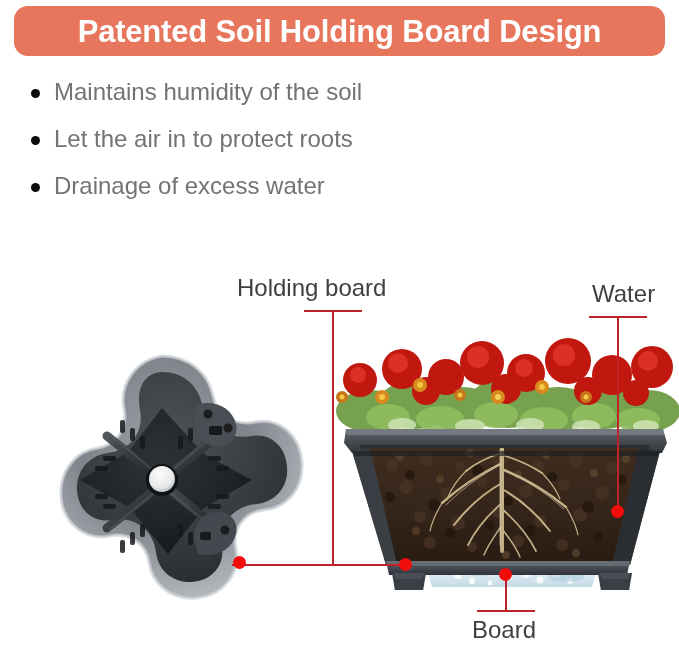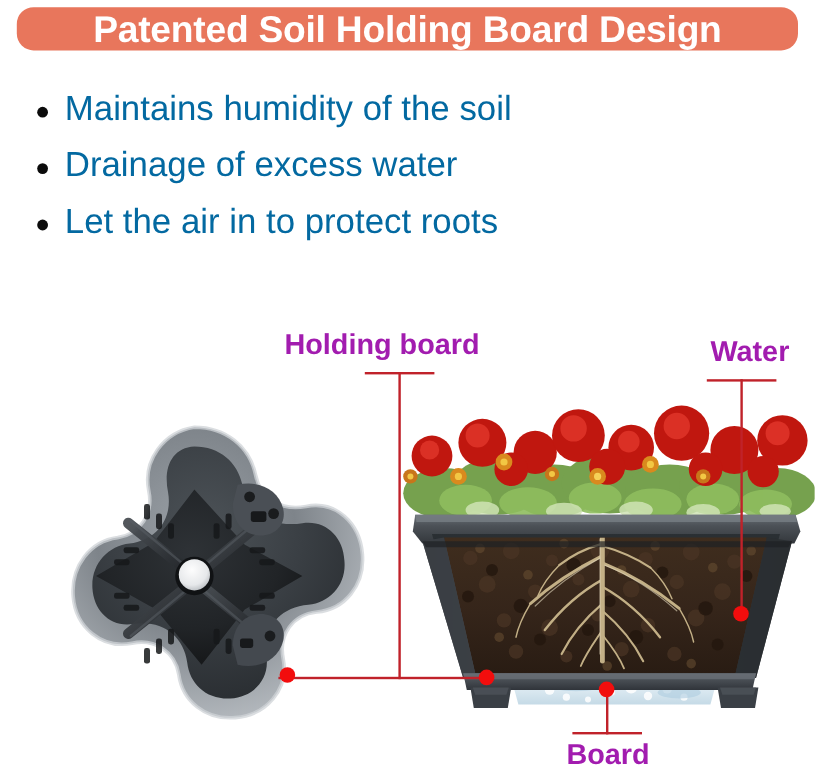--- a/index.html
+++ b/index.html
@@ -15,21 +15,21 @@
     font-family: "Liberation Sans", sans-serif;
     -webkit-font-smoothing: antialiased;
   }
 
   
   #header-banner {
     position: absolute;
     left: 14px;
     top: 6px;
     width: 651px;
-    height: 36px;
+    height: 50px;
     background: #E8765C;
     border-radius: 14px;
     box-sizing: border-box;
     display: flex;
     align-items: center;
     justify-content: center;
   }
   #header-title {
     color: #FFFFFF;
     font-size: 31px;
@@ -46,23 +46,23 @@
     left: 20px;
     top: 68px;
     width: 560px;
     margin: 0;
     padding: 0;
     list-style: none;
   }
   #feature-list li {
     position: relative;
     padding-left: 34px;
-    font-size: 29px;
+    font-size: 24px;
     line-height: 47px;
-    color: #0369a1;
+    color: #737373;
     white-space: nowrap;
     font-family: "Liberation Sans", sans-serif;
   }
   #feature-list li .bullet-dot {
     position: absolute;
     left: 11px;
     top: 21px;
     width: 9px;
     height: 9px;
     border-radius: 50%;
@@ -75,22 +75,22 @@
     left: 0;
     top: 230px;
     width: 679px;
     height: 421px;
   }
 
   
   .diagram-label {
     position: absolute;
     font-size: 24px;
-    font-weight: bold;
-    color: #a21caf;
+    font-weight: normal;
+    color: #404040;
     white-space: nowrap;
     line-height: 1;
     font-family: "Liberation Sans", sans-serif;
     text-align: right;
   }
   #label-holding-board { left: 237px; top: 46px; }
   #label-soil          { left: 592px; top: 52px; }
   #label-water         { left: 472px; top: 388px; }
 
   
@@ -148,25 +148,25 @@
   <span id="header-title">Patented Soil Holding Board Design</span>
 </div>
 
 <ul id="feature-list">
   <li>
     <span class="bullet-dot"></span>
     <span>Maintains humidity of the soil</span>
   </li>
   <li>
     <span class="bullet-dot"></span>
-    <span>Drainage of excess water</span>
+    <span>Let the air in to protect roots</span>
   </li>
   <li>
     <span class="bullet-dot"></span>
-    <span>Let the air in to protect roots</span>
+    <span>Drainage of excess water</span>
   </li>
 </ul>
 
 <div id="diagram">
 
   <svg id="holding-board-photo" viewBox="0 0 300 290">
     <defs>
       <radialGradient id="hbOuter" cx="42%" cy="34%" r="72%">
         <stop offset="0%" stop-color="#9aa0a6"></stop>
         <stop offset="48%" stop-color="#7e848a"></stop>

